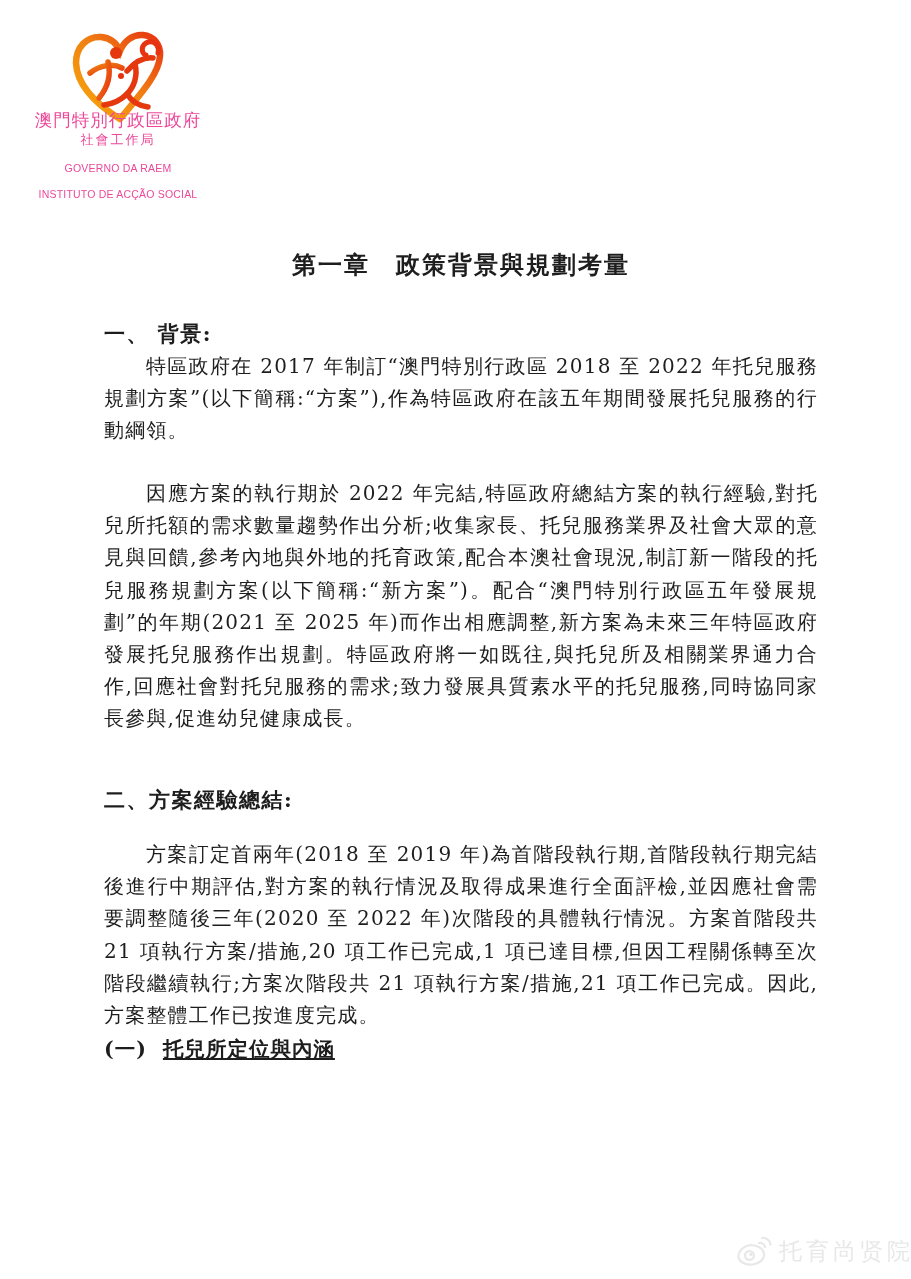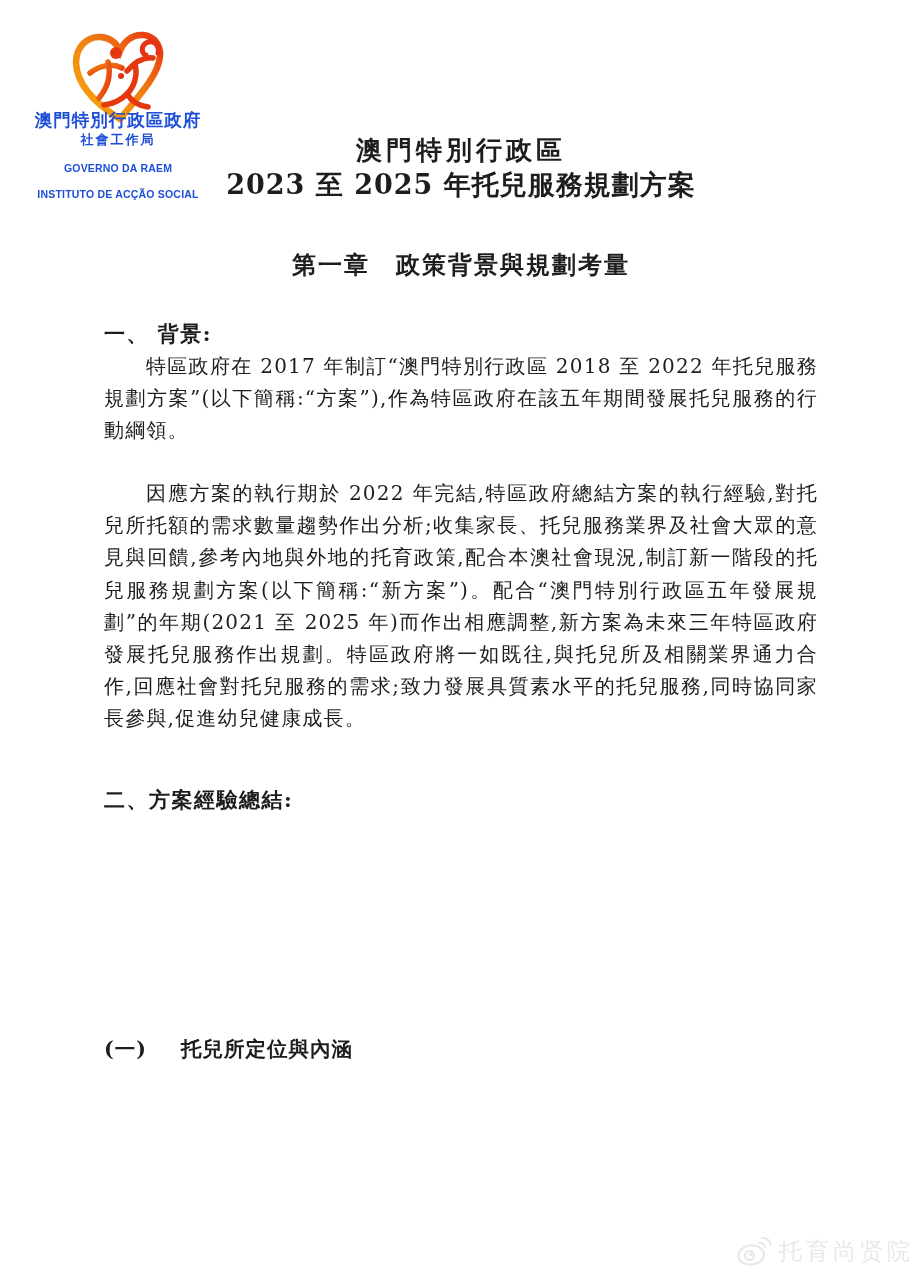--- a/index.html
+++ b/index.html
@@ -5,41 +5,41 @@
   html,body { margin:0; padding:0; background:#ffffff; }
   .page {
     position:relative; width:911px; height:1279px; background:#ffffff;
     overflow:hidden; color:#1d1d1d;
     font-family:"DejaVu Serif", serif;
   }
 
   
   .logo-heart { position:absolute; left:70px; top:26px; width:100px; height:100px; }
   .org-block { position:absolute; left:14px; top:111px; width:208px; text-align:center;
-               font-family:"Liberation Sans", sans-serif; color:#1d4ed8; font-weight:bold; }
+               font-family:"Liberation Sans", sans-serif; color:#ec4899; font-weight:normal; }
   .org-zh1 { font-size:17.5px; line-height:19px; letter-spacing:1px; }
   .org-zh2 { font-size:13px; line-height:19px; letter-spacing:2px; }
   .org-pt  { font-size:10.5px; line-height:11.5px; letter-spacing:0.2px; margin-top:14px; }
 
   
   .title-block { position:absolute; left:104px; top:133px; width:714px; text-align:center;
                  font-weight:700; }
   .title-l1 { font-size:26px; line-height:34px; letter-spacing:4px; }
   .title-l2 { font-size:27px; line-height:35px; letter-spacing:1px; }
   .chapter  { position:absolute; left:104px; top:249px; width:714px; text-align:center;
               font-size:24px; font-weight:700; letter-spacing:2px; }
 
   
   .sec-h { position:absolute; left:104px; font-size:21px; font-weight:700;
            letter-spacing:1.5px; white-space:nowrap;text-align:center; }
   .h-s1 { top:320px; }
   .h-s2 { top:786px; }
   .subh { position:absolute; left:104px; top:1035px; font-size:20.5px; font-weight:700;
           letter-spacing:1px; white-space:nowrap; }
-  .subh .sub-title { margin-left:34px; }
+  .subh .sub-title { margin-left:16px;text-decoration:underline; }
 
   .para { position:absolute; left:104px; width:714px;
           font-size:20px; line-height:32.2px; letter-spacing:1.2px;
           text-align:justify; text-indent:2.1em; }
   .p1 { top:350px; }
   .p2 { top:477px; }
   .p3 { top:838px; }
   .p4 { top:1080px; }
 
   
@@ -83,32 +83,29 @@
     </svg>
   </div>
 
   <div class="org-block">
     <div class="org-zh1">澳門特別行政區政府</div>
     <div class="org-zh2">社會工作局</div>
     <div class="org-pt">GOVERNO DA RAEM</div>
     <div class="org-pt">INSTITUTO DE ACÇÃO SOCIAL</div>
   </div>
 
-  <div class="title-block">
-    <div class="title-l1">澳門特別行政區</div>
-    <div class="title-l2">2023 至 2025 年托兒服務規劃方案</div>
-  </div>
 
   <div class="chapter">第一章　政策背景與規劃考量</div>
 
   <div class="sec-h h-s1">一、 背景:</div>
   <div class="para p1">特區政府在 2017 年制訂“澳門特別行政區 2018 至 2022 年托兒服務規劃方案”(以下簡稱:“方案”),作為特區政府在該五年期間發展托兒服務的行動綱領。</div>
   <div class="para p2">因應方案的執行期於 2022 年完結,特區政府總結方案的執行經驗,對托兒所托額的需求數量趨勢作出分析;收集家長、托兒服務業界及社會大眾的意見與回饋,參考內地與外地的托育政策,配合本澳社會現況,制訂新一階段的托兒服務規劃方案(以下簡稱:“新方案”)。配合“澳門特別行政區五年發展規劃”的年期(2021 至 2025 年)而作出相應調整,新方案為未來三年特區政府發展托兒服務作出規劃。特區政府將一如既往,與托兒所及相關業界通力合作,回應社會對托兒服務的需求;致力發展具質素水平的托兒服務,同時協同家長參與,促進幼兒健康成長。</div>
 
   <div class="sec-h h-s2">二、方案經驗總結:</div>
+  <div class="para p3">方案訂定首兩年(2018 至 2019 年)為首階段執行期,首階段執行期完結後進行中期評估,對方案的執行情況及取得成果進行全面評檢,並因應社會需要調整隨後三年(2020 至 2022 年)次階段的具體執行情況。方案首階段共 21 項執行方案/措施,20 項工作已完成,1 項已達目標,但因工程關係轉至次階段繼續執行;方案次階段共 21 項執行方案/措施,21 項工作已完成。因此,方案整體工作已按進度完成。</div>
 
   <div class="subh">
     <span class="sub-label">(一)</span><span class="sub-title">托兒所定位與內涵</span>
   </div>
 
   <div class="watermark">
     <svg width="36" height="31" viewBox="0 0 36 31">
       <g fill="none" stroke="#e8e8e8" stroke-width="2.2" stroke-linecap="round">
         <path d="M15,9 C7,10 1.5,16 2.5,21 C3.5,27 12,30 19,28 C26,26 29.5,21 27.5,16 C26,12 21,9.5 15,9 Z"></path>
         <circle cx="13.5" cy="19.5" r="4.4"></circle>

